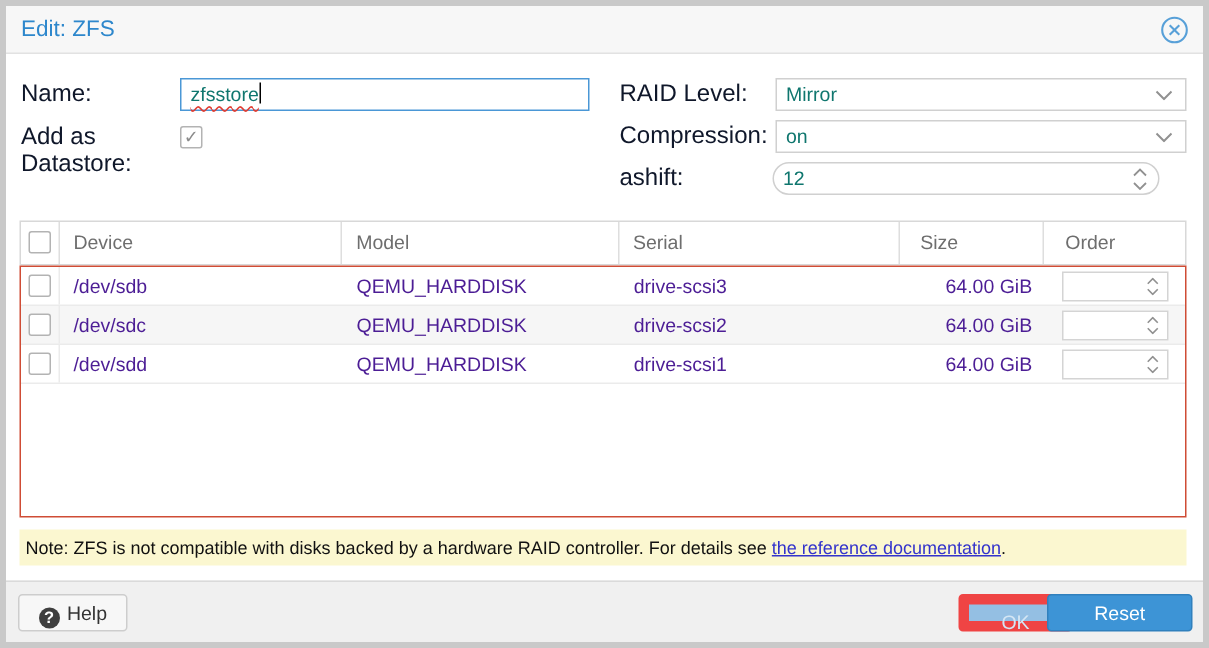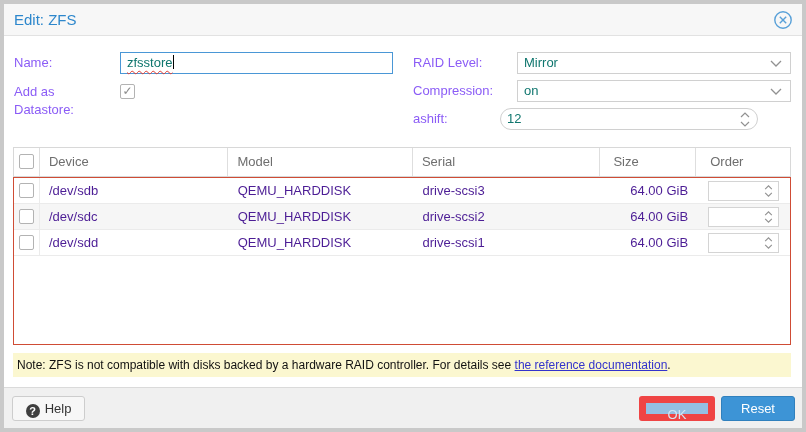--- a/index.html
+++ b/index.html
@@ -4,21 +4,21 @@
 <style>
   html,body{margin:0;padding:0;background:#e9e9e9;font-family:"Liberation Sans",sans-serif;}
   .window{position:relative;width:806px;height:432px;box-sizing:border-box;
     border:4px solid #c9c9c9;background:#fff;overflow:hidden;}
   
   .titlebar{position:absolute;top:0;left:0;right:0;height:31px;background:#f7f7f7;
     border-bottom:1px solid #e2e2e2;}
   .title{position:absolute;left:10px;top:0;line-height:31px;font-size:15px;color:#2d87cc;}
   .close{position:absolute;right:9px;top:6px;width:20px;height:20px;cursor:pointer;}
   
-  .label{position:absolute;font-size:13px;color:#8b5cf6;}
+  .label{position:absolute;font-size:16px;color:#0f172a;}
   .field{position:absolute;box-sizing:border-box;height:22px;background:#fff;
     border:1px solid #d0d0d0;font-size:13px;color:#0f766e;}
   .field .val{display:inline-block;line-height:20px;padding-left:6px;}
   .focused{border:1px solid #4a97d6;}
   .wavy{text-decoration:underline;text-decoration-style:wavy;text-decoration-color:#e03c31;
     text-decoration-thickness:1px;text-underline-offset:3px;}
   .caret{display:inline-block;width:1px;height:14px;background:#000;vertical-align:-2px;}
   .trigger{position:absolute;right:8px;top:0;height:100%;display:flex;align-items:center;}
   .spin-trigger{position:absolute;right:7px;top:0;height:100%;display:flex;flex-direction:column;
     justify-content:center;gap:3px;align-items:center;}
@@ -50,21 +50,21 @@
     font-size:12px;line-height:24px;color:#111;padding-left:4px;box-sizing:border-box;}
   .notebar a{color:#3333cc;text-decoration:underline;cursor:pointer;}
   .toolbar{position:absolute;left:0;right:0;bottom:0;height:40px;background:#f0f0f0;
     border-top:1px solid #dadada;}
   .btn{position:absolute;top:8px;height:25px;box-sizing:border-box;border-radius:3px;
     font-size:13px;text-align:center;line-height:23px;cursor:pointer;}
   .btn-help{left:8px;width:73px;background:#f7f7f7;border:1px solid #cdcdcd;color:#333;}
   .helpico{display:inline-block;width:14px;height:14px;border-radius:50%;background:#3f3f3f;
     color:#fff;font-size:11px;line-height:14px;vertical-align:-2px;margin-right:5px;font-weight:bold;}
   .btn-ok{right:87px;width:76px;background:#94bfe3;border:7px solid #ef4444;color:#d4e6f4;}
-  .btn-reset{right:7px;width:74px;background:#3d94d6;border:1px solid #3080bd;color:#fff;}
+  .btn-reset{right:7px;width:97px;background:#3d94d6;border:1px solid #3080bd;color:#fff;}
 </style>
 </head>
 <body>
 
 <div class="window">
 
   <div class="titlebar">
     <div class="title">Edit: ZFS</div>
     <div class="close">
       <svg width="20" height="20" viewBox="0 0 20 20">
@@ -99,21 +99,21 @@
   <div class="field" style="left:513px;top:76px;width:274px;">
     <span class="val">on</span>
     <span class="trigger">
       <svg width="12" height="7" viewBox="0 0 12 7">
           <polyline points="1,1 6,6 11,1" fill="none" stroke="#919191" stroke-width="1.3"></polyline>
         </svg>
     </span>
   </div>
 
   <div class="label" style="left:409px;top:104px;line-height:22px;">ashift:</div>
-  <div class="field" style="left:496px;top:104px;width:258px;border-radius:11px;">
+  <div class="field" style="left:511px;top:104px;width:258px;border-radius:11px;">
     <span class="val">12</span>
     <span class="spin-trigger">
       <svg width="10" height="6" viewBox="0 0 10 6">
           <polyline points="1,5 5,1 9,5" fill="none" stroke="#919191" stroke-width="1.2"></polyline>
         </svg>
       <svg width="10" height="6" viewBox="0 0 10 6">
           <polyline points="1,1 5,5 9,1" fill="none" stroke="#919191" stroke-width="1.2"></polyline>
         </svg>
     </span>
   </div>

